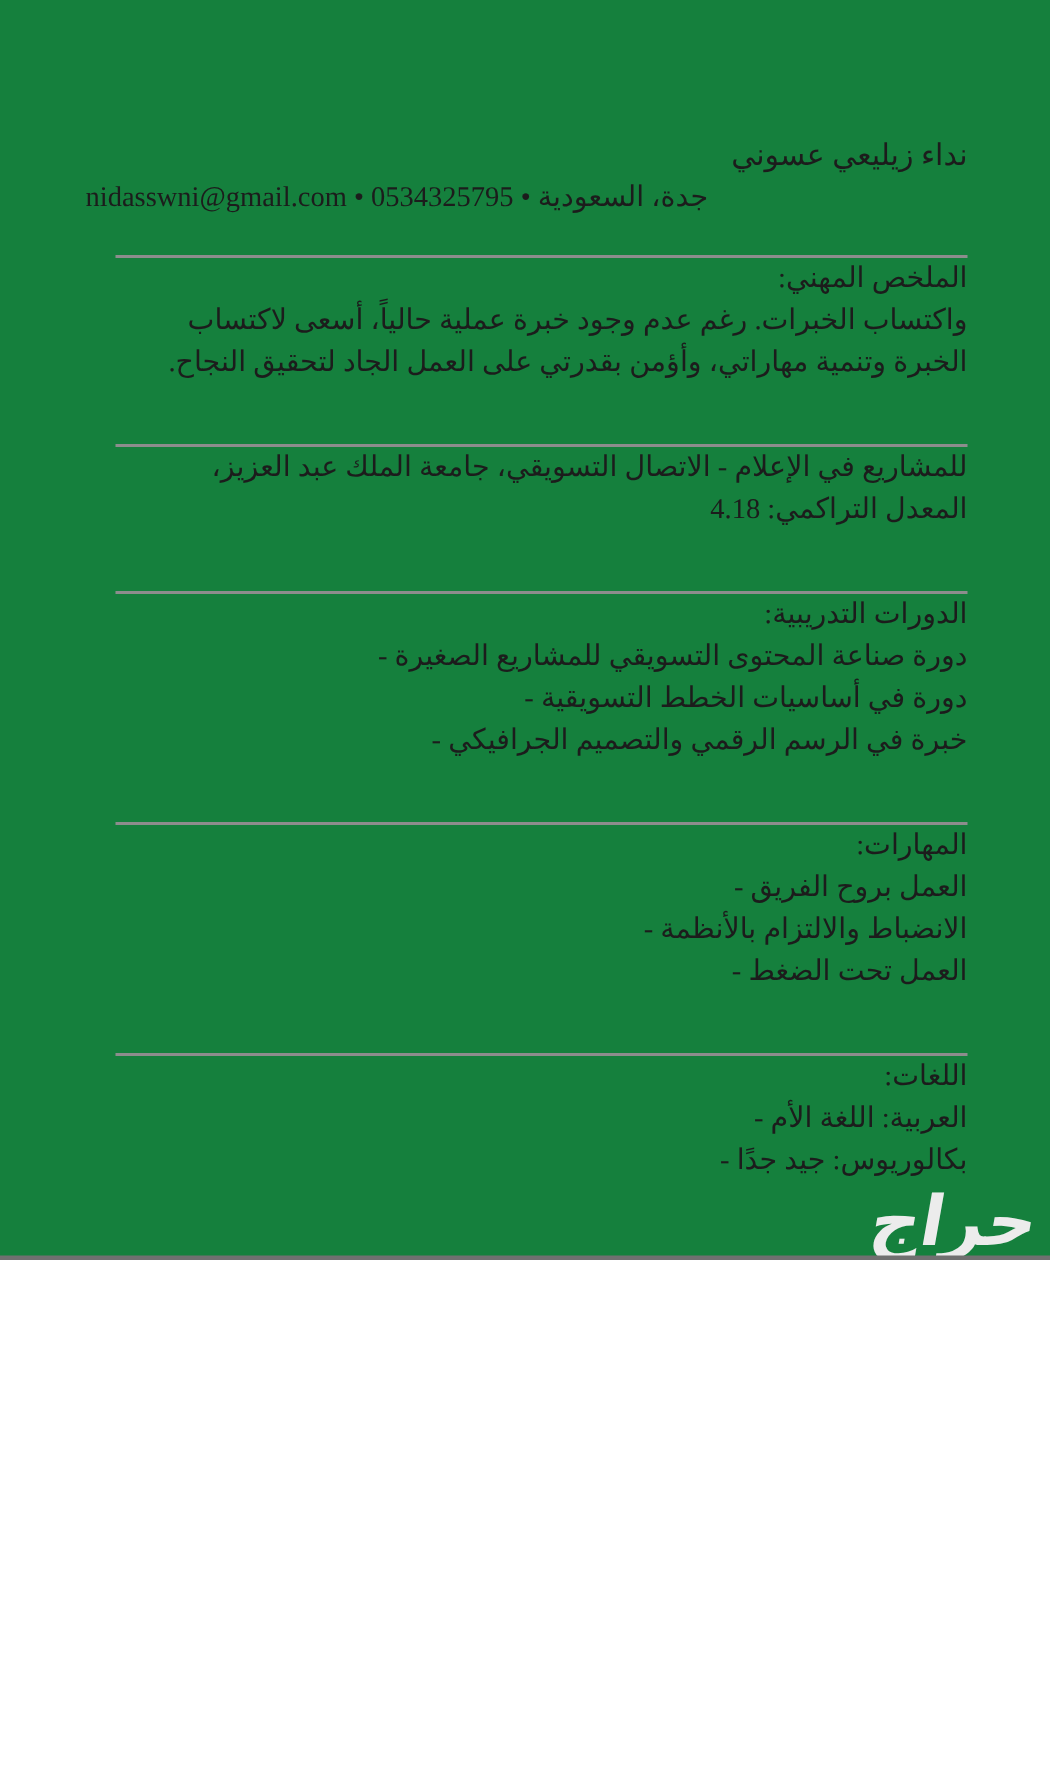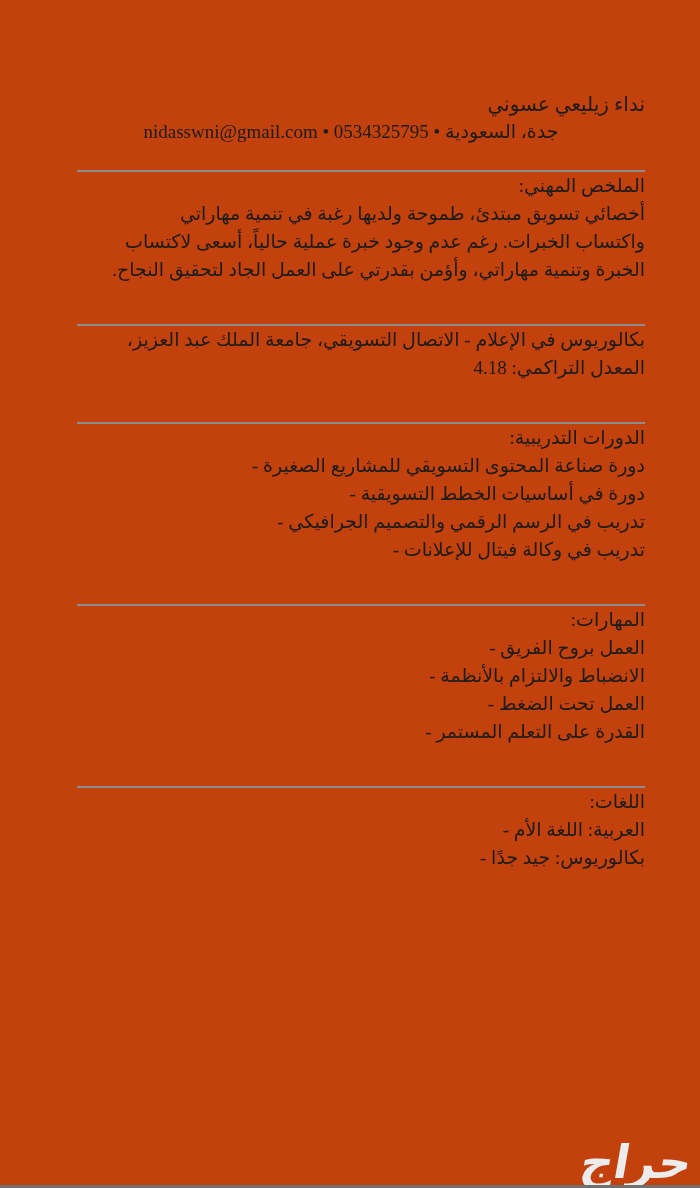--- a/index.html
+++ b/index.html
@@ -3,39 +3,39 @@
 <meta charset="utf-8">
 <style>
   html, body {
     margin: 0;
     padding: 0;
     background: #ffffff;
   }
   .page {
     position: relative;
     width: 700px;
-    height: 1188px;
-    background: #c2410c;
+    height: 840px;
+    background: #15803d;
     overflow: hidden;
     direction: rtl;
     font-family: "Liberation Serif", "DejaVu Sans", serif;
     color: #1c1c1c;
     font-size: 19px;
     line-height: 28px;
   }
   .content {
     padding: 0 55px 0 57px;
   }
   .name {
     margin-top: 90px;
     font-size: 20px;
     text-align: right;
   }
   .contact {
-    text-align: center;
+    text-align: left;
   }
   hr.divider {
     border: none;
     border-top: 2px solid #8d8d8d;
     margin: 40px 0 0 20px;
     height: 0;
   }
   hr.divider.first {
     margin-top: 24px;
   }
@@ -82,50 +82,47 @@
 <div class="page">
   <div class="content">
 
     <div class="name">نداء زيليعي عسوني</div>
     <div class="contact">جدة، السعودية • 0534325795 • nidasswni@gmail.com</div>
 
     <hr class="divider first">
 
     <section>
       <div class="section-title">الملخص المهني:</div>
-      <div class="line">أخصائي تسويق مبتدئ، طموحة ولديها رغبة في تنمية مهاراتي</div>
       <div class="line">واكتساب الخبرات. رغم عدم وجود خبرة عملية حالياً، أسعى لاكتساب</div>
       <div class="line">الخبرة وتنمية مهاراتي، وأؤمن بقدرتي على العمل الجاد لتحقيق النجاح.</div>
     </section>
 
     <hr class="divider">
 
     <section>
-      <div class="line">بكالوريوس في الإعلام - الاتصال التسويقي، جامعة الملك عبد العزيز،</div>
+      <div class="line">للمشاريع في الإعلام - الاتصال التسويقي، جامعة الملك عبد العزيز،</div>
       <div class="line">المعدل التراكمي: 4.18</div>
     </section>
 
     <hr class="divider">
 
     <section>
       <div class="section-title">الدورات التدريبية:</div>
       <div class="item">دورة صناعة المحتوى التسويقي للمشاريع الصغيرة -</div>
       <div class="item">دورة في أساسيات الخطط التسويقية -</div>
-      <div class="item">تدريب في الرسم الرقمي والتصميم الجرافيكي -</div>
-      <div class="item">تدريب في وكالة فيتال للإعلانات -</div>
+      <div class="item">خبرة في الرسم الرقمي والتصميم الجرافيكي -</div>
     </section>
 
     <hr class="divider">
 
     <section>
       <div class="section-title">المهارات:</div>
       <div class="item">العمل بروح الفريق -</div>
       <div class="item">الانضباط والالتزام بالأنظمة -</div>
       <div class="item">العمل تحت الضغط -</div>
-      <div class="item">القدرة على التعلم المستمر -</div>
     </section>
 
     <hr class="divider">
 
     <section>
       <div class="section-title">اللغات:</div>
       <div class="item">العربية: اللغة الأم -</div>
       <div class="item">بكالوريوس: جيد جدًا -</div>
     </section>
 

